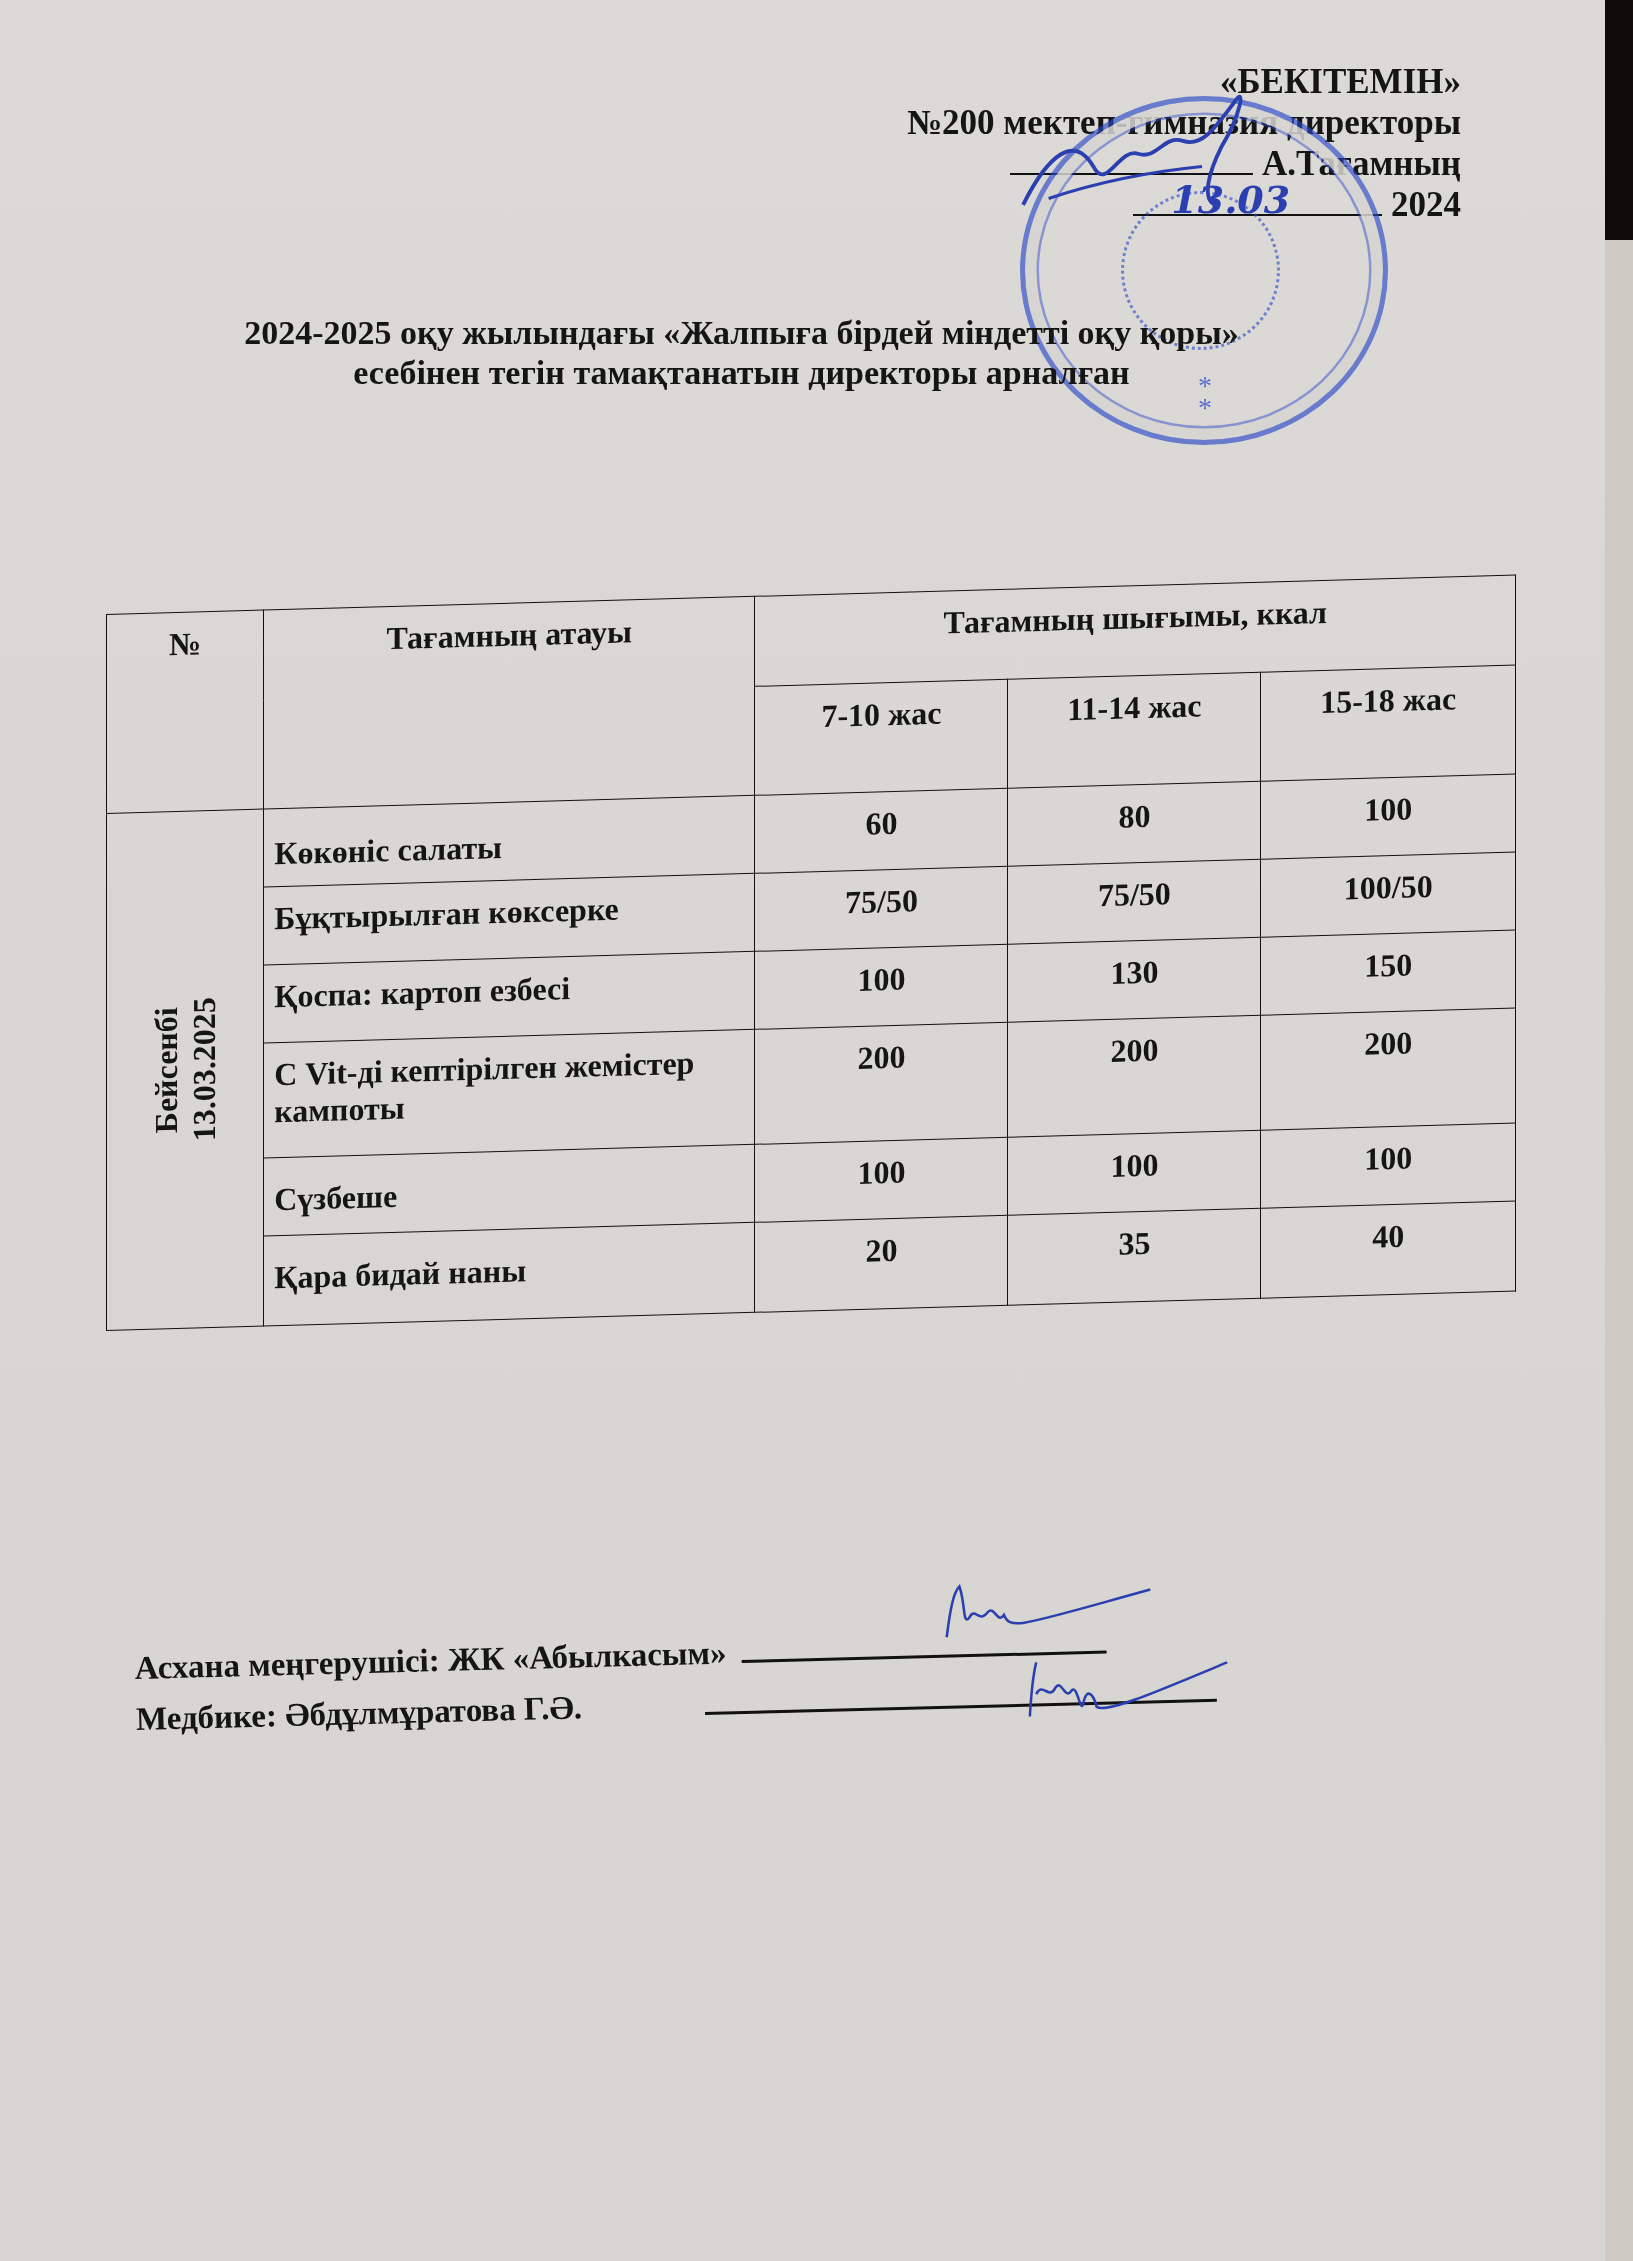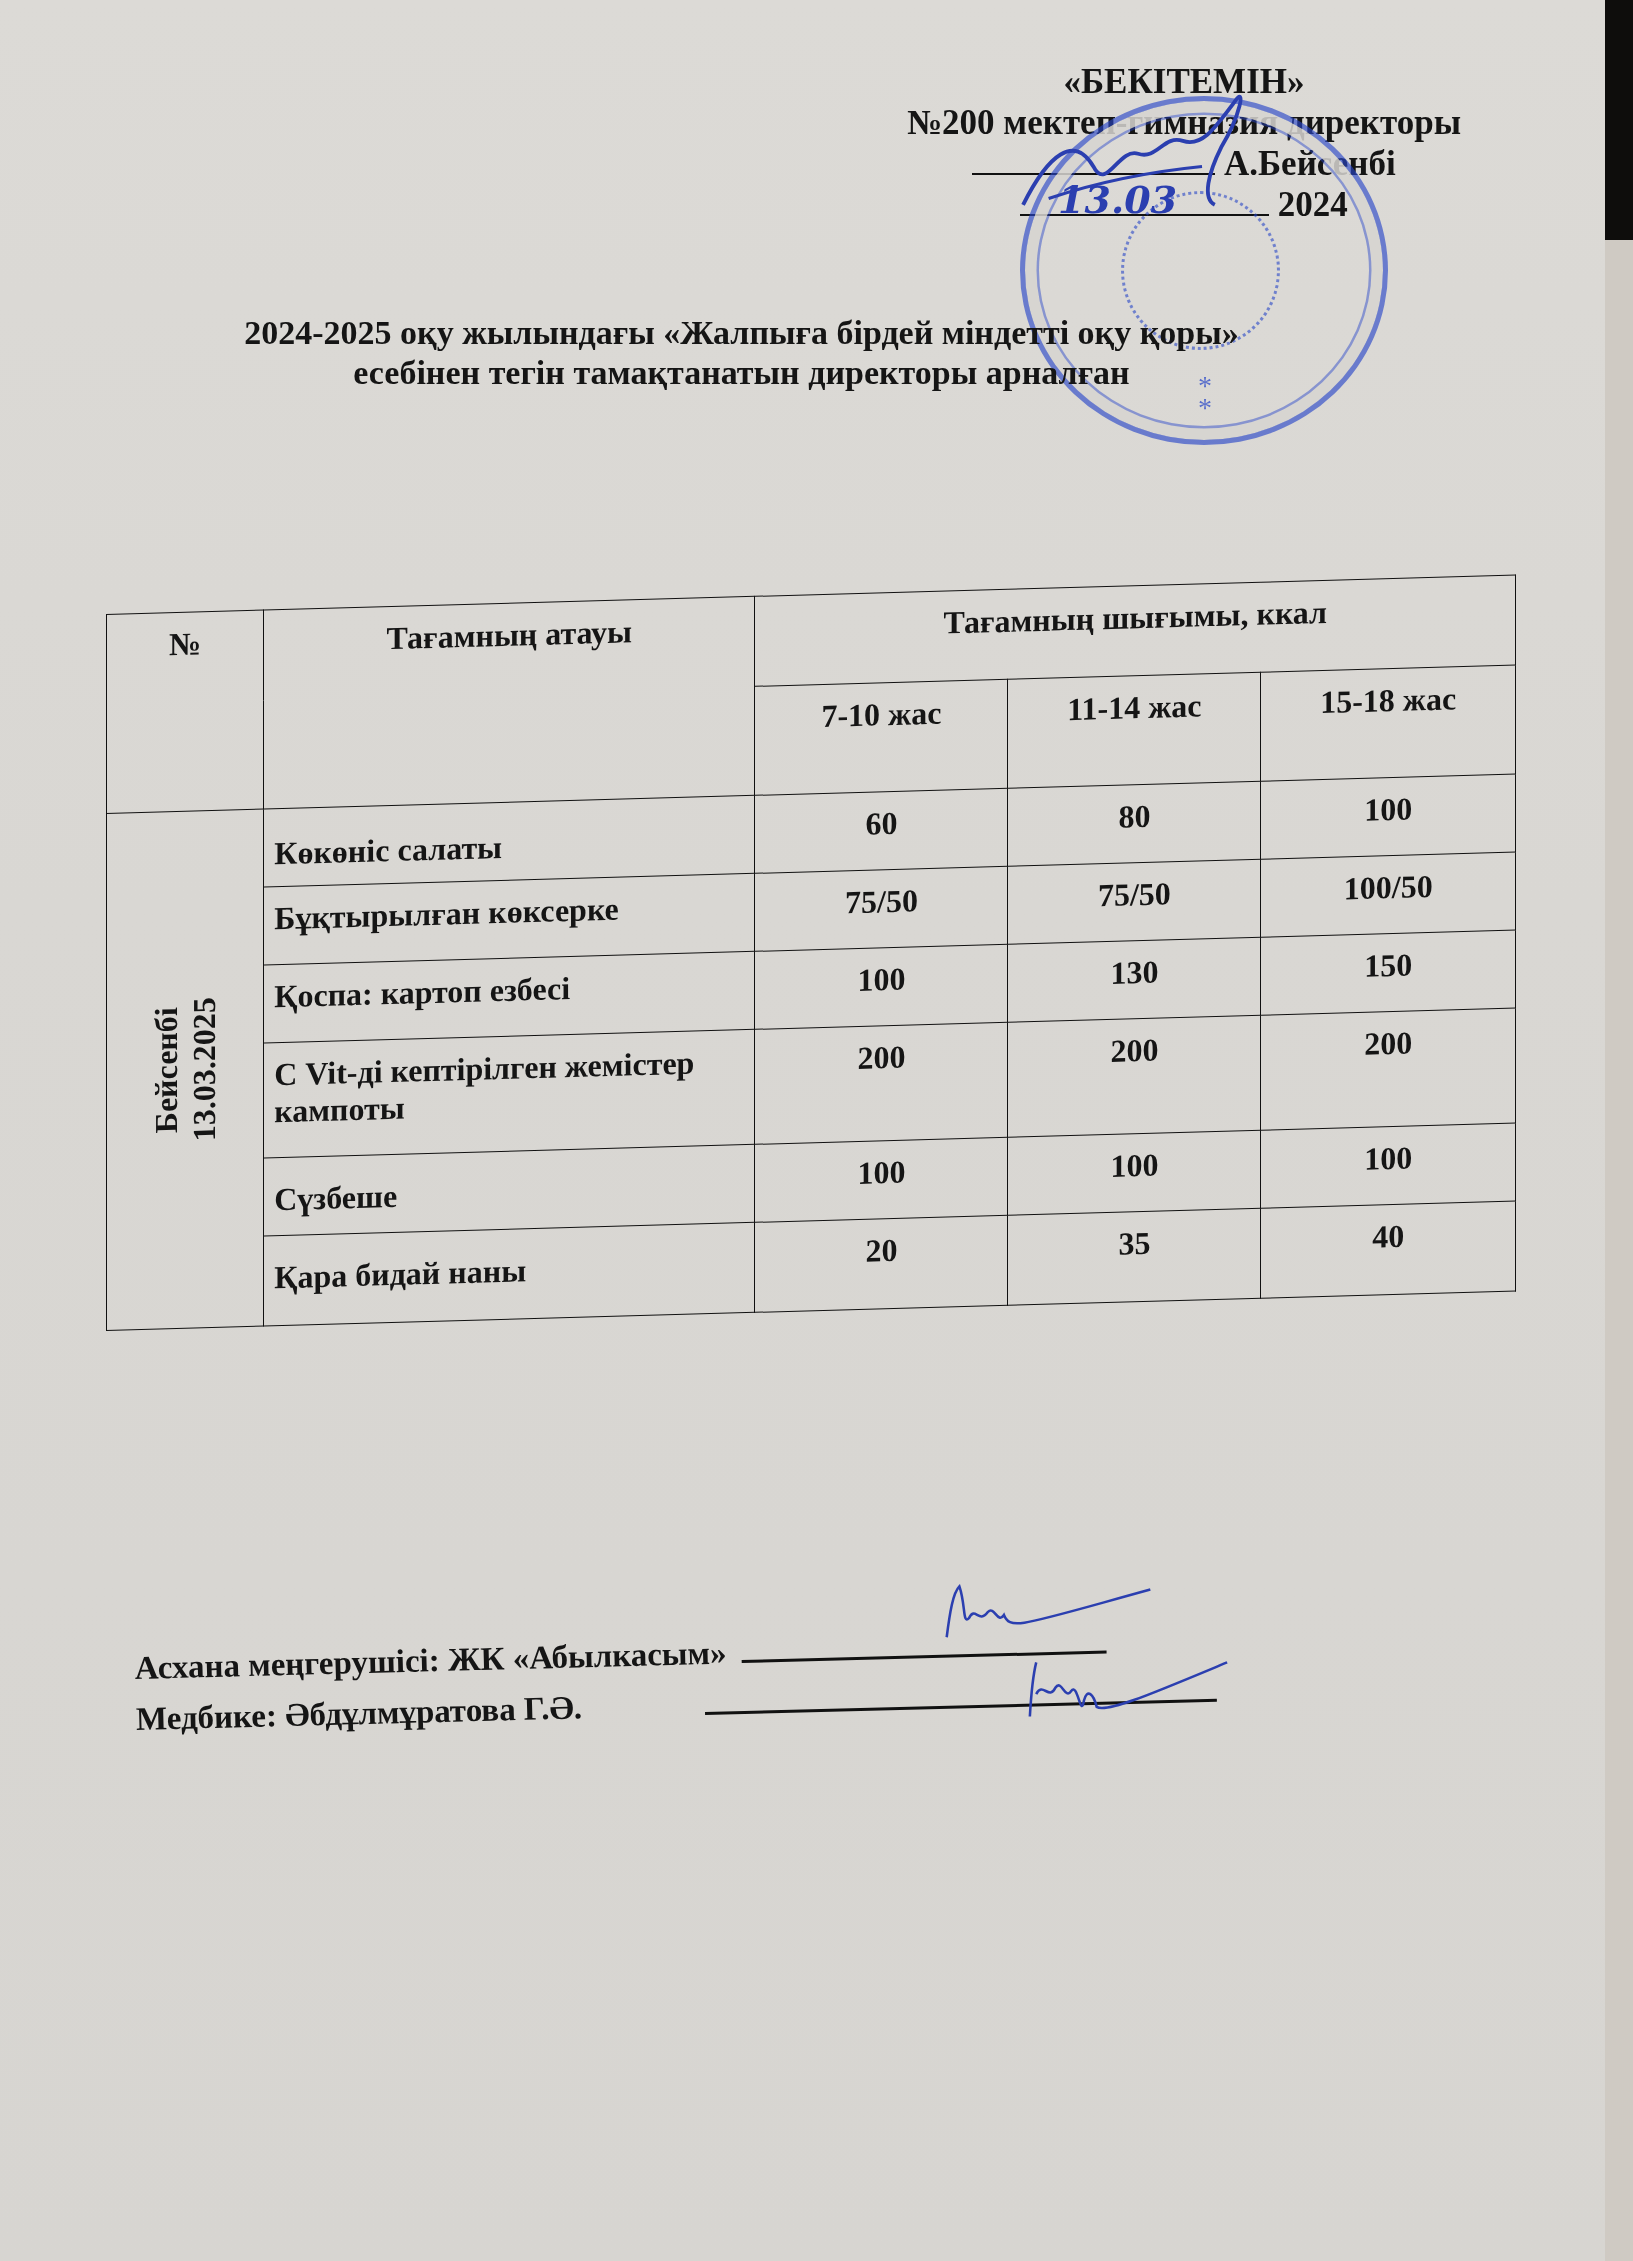--- a/index.html
+++ b/index.html
@@ -16,21 +16,21 @@
       position: absolute; left: 1605px; top: 240px; width: 38px; height: 2046px; background: #cfcac3;
     }
     .paper {
       position: absolute; left: 0; top: 0; width: 1605px; height: 2261px;
       background: linear-gradient(180deg, #dcdad6 0%, #d9d7d3 40%, #d7d5d1 100%);
     }
     .approval {
       position: absolute; right: 144px; top: 61px; text-align: right;
       font-weight: bold; font-size: 35px; line-height: 41px;
     }
-    .approval div { white-space: nowrap; text-align: center; }
+    .approval div { white-space: nowrap; }
     .sign-line {
       display: inline-block; border-bottom: 2.6px solid #111; vertical-align: baseline;
     }
     .stamp {
       position: absolute; left: 1020px; top: 96px; width: 358px; height: 339px;
       border-radius: 50%; border: 5.8px solid rgba(40,70,200,0.75);
       box-shadow: inset 0 0 0 11.5px rgba(215,213,209,1), inset 0 0 0 14px rgba(40,70,200,0.55);
       opacity: 0.85;
     }
     .stamp-inner {
@@ -80,21 +80,21 @@
 <div class="backdrop-dark"></div>
 <div class="backdrop-side"></div>
 
 <div class="paper">
 
   <div class="approval">
     <div>«БЕКІТЕМІН»</div>
     <div>№200 мектеп-гимназия директоры</div>
     <div>
       <span class="sign-line" style="width:243px"></span>
-      <span>А.Бейсенбі</span>
+      <span>А.Тағамның</span>
     </div>
     <div>
       <span class="sign-line" style="width:249px; position:relative;">
         <span class="signature" style="left:38px; top:-35px; font-size:38px;">13.03</span>
       </span>
       <span>2024</span>
     </div>
   </div>
 
   <div class="stamp">

